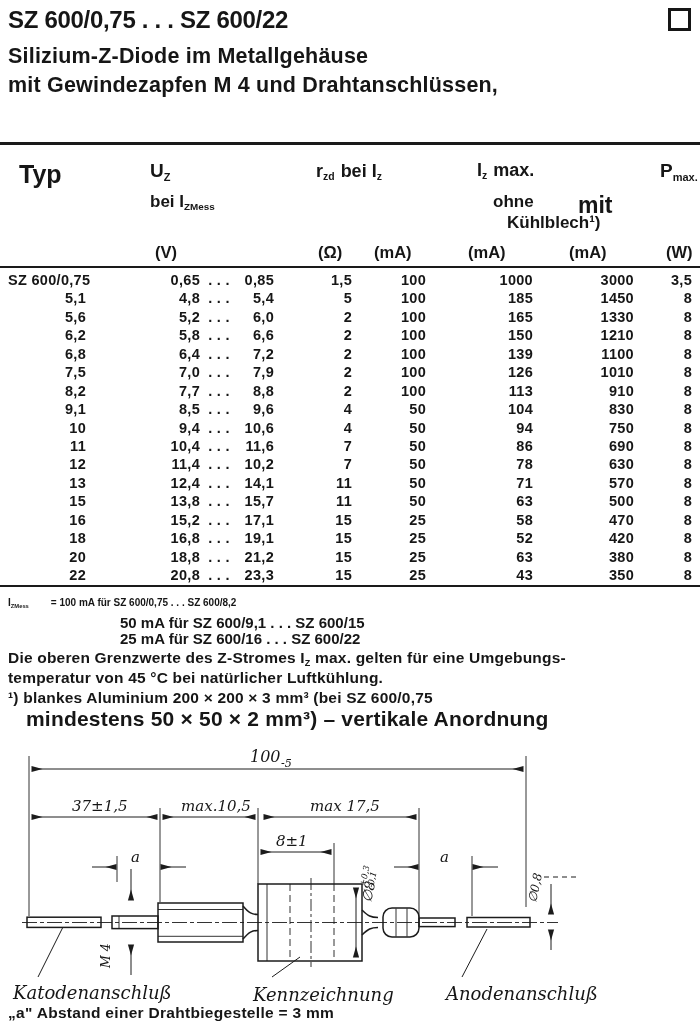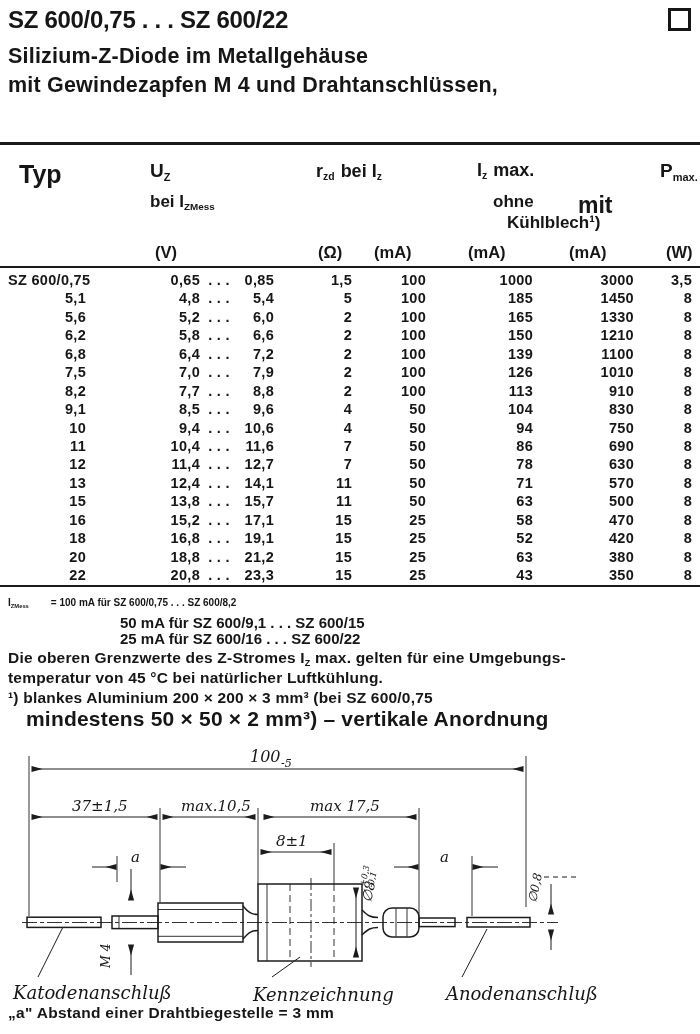--- a/index.html
+++ b/index.html
@@ -205,21 +205,21 @@
       <span class="tc c4">7</span>
       <span class="tc c5">50</span>
       <span class="tc c6">86</span>
       <span class="tc c7">690</span>
       <span class="tc c8">8</span>
     </div>
     <div class="trow">
       <span class="tc c0">12</span>
       <span class="tc c1">11,4</span>
       <span class="tc c2">. . .</span>
-      <span class="tc c3">12,7</span>
+      <span class="tc c3">10,2</span>
       <span class="tc c4">7</span>
       <span class="tc c5">50</span>
       <span class="tc c6">78</span>
       <span class="tc c7">630</span>
       <span class="tc c8">8</span>
     </div>
     <div class="trow">
       <span class="tc c0">13</span>
       <span class="tc c1">12,4</span>
       <span class="tc c2">. . .</span>

